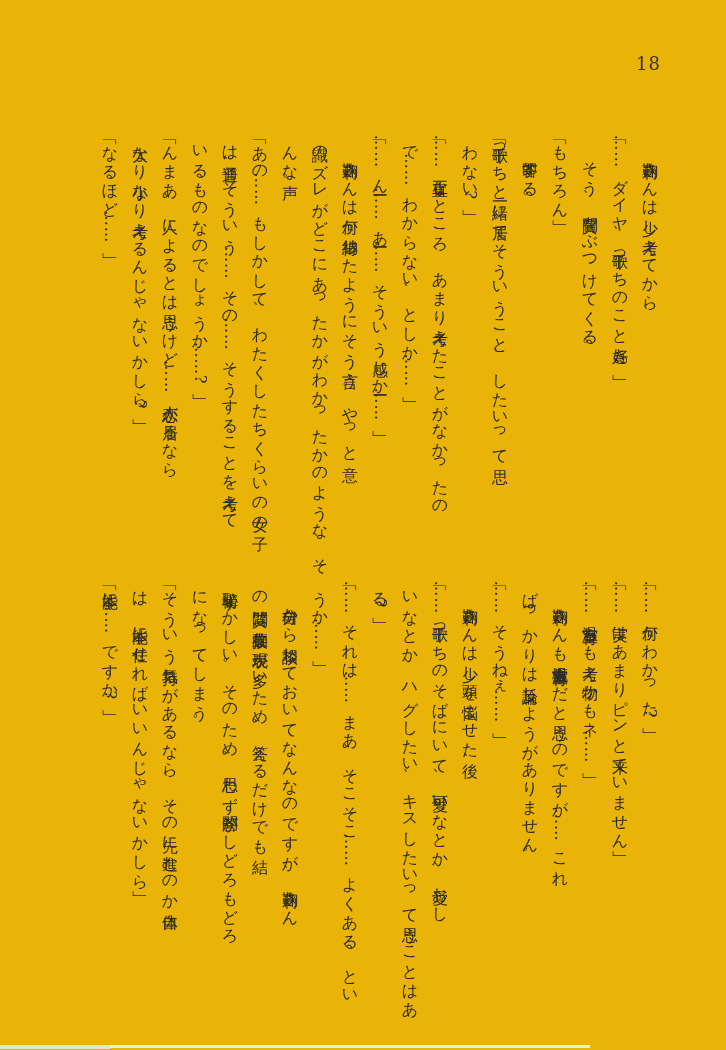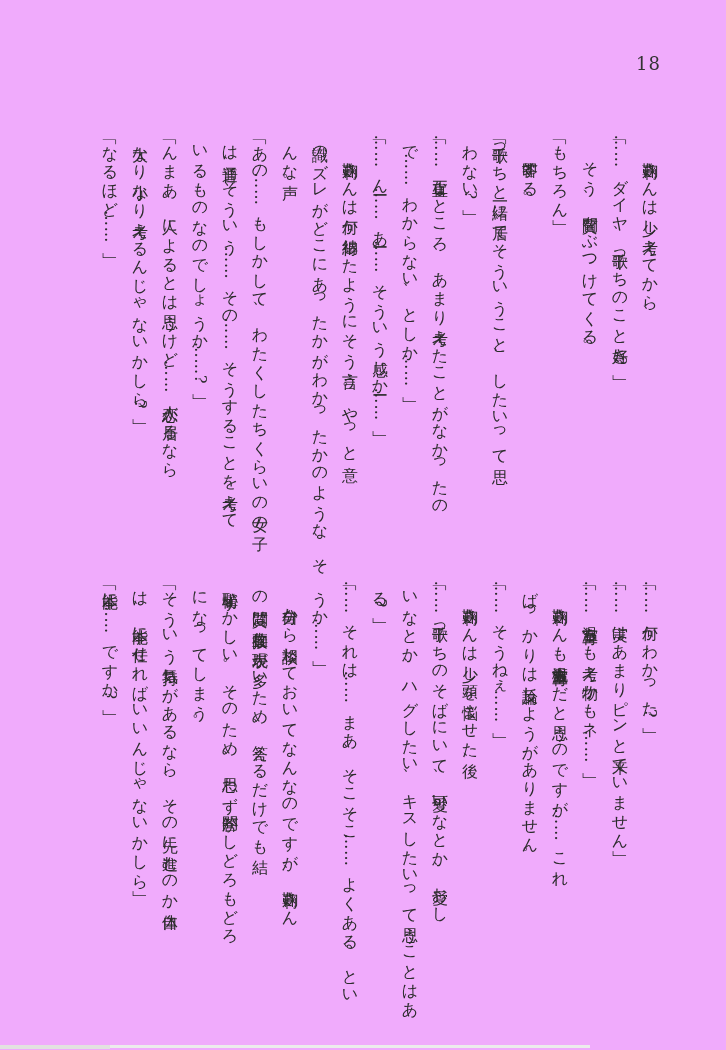--- a/index.html
+++ b/index.html
@@ -3,21 +3,21 @@
 <meta charset="utf-8">
 <style>
   html, body {
     margin: 0;
     padding: 0;
   }
   .page {
     position: relative;
     width: 726px;
     height: 1050px;
-    background: #f0abfc;
+    background: #eab308;
     overflow: hidden;
     font-family: "DejaVu Serif", "Liberation Serif", serif;
     color: #2b2b2b;
   }
   .page-number {
     position: absolute;
     top: 53px;
     left: 636px;
     font-size: 18px;
     letter-spacing: 1px;

